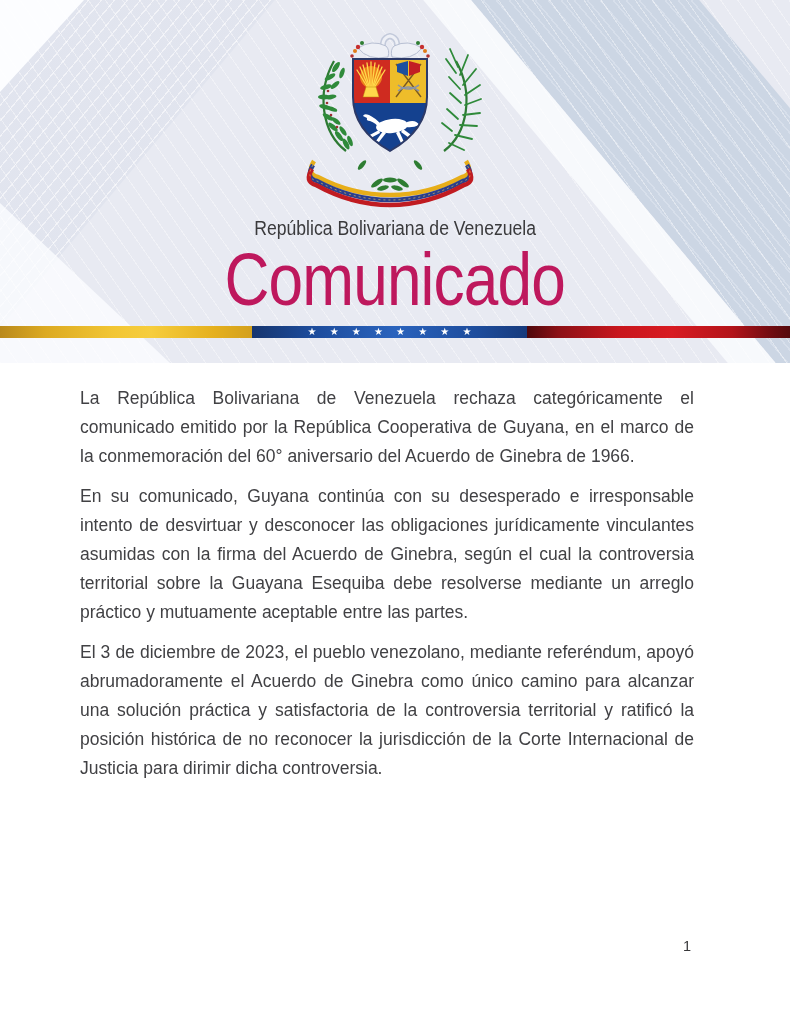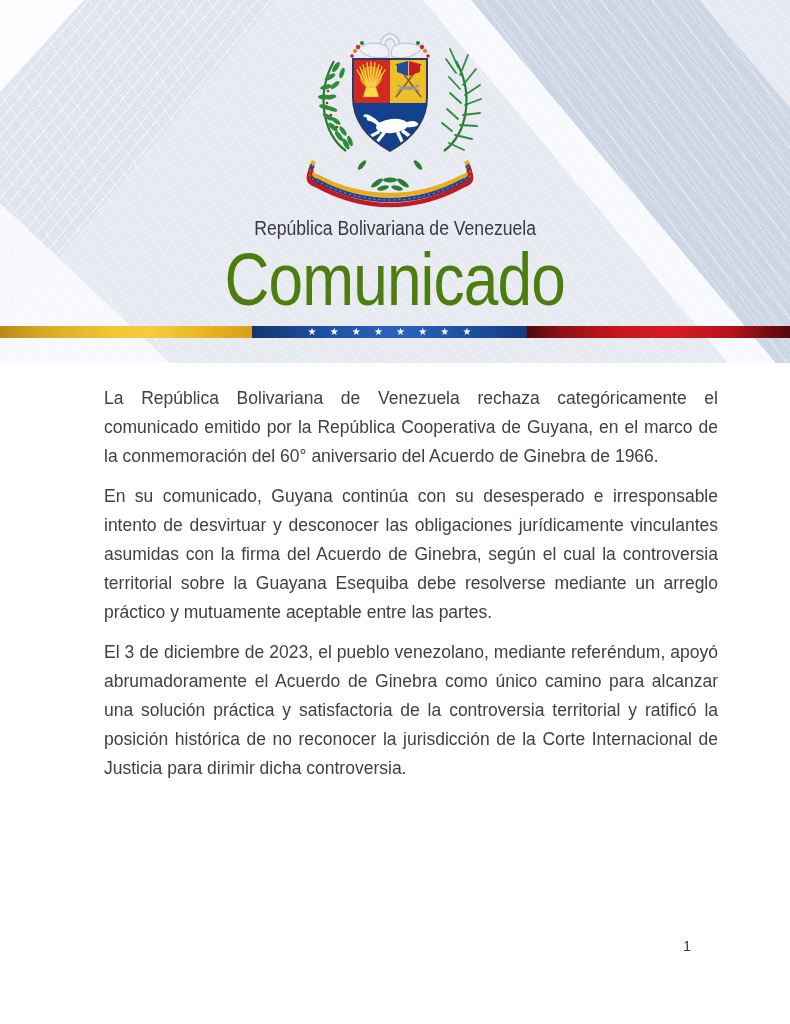--- a/index.html
+++ b/index.html
@@ -23,35 +23,35 @@
     clip-path:polygon(0 0,100% 0,0 100%);}
   .corner-bl{position:absolute;top:203px;left:0;width:170px;height:160px;background:rgba(251,252,255,.8);
     clip-path:polygon(0 0,100% 100%,0 100%);}
   
   .emblem{position:absolute;top:33px;left:300px;width:190px;height:178px;}
   
   .country{position:absolute;top:213px;left:0;width:790px;text-align:center;
     font-size:20px;line-height:30px;color:#3a3a3c;white-space:nowrap;}
   .country .cond{display:inline-block;transform:scaleX(.88);transform-origin:center;}
   .title{position:absolute;top:242px;left:0;width:790px;text-align:center;
-    font-size:74px;line-height:76px;font-weight:400;color:#4d7c0f;white-space:nowrap;}
+    font-size:74px;line-height:76px;font-weight:400;color:#be185d;white-space:nowrap;}
   .title .cond2{display:inline-block;transform:scaleX(.84);transform-origin:center;letter-spacing:-1px;}
   
   .flagbar{position:absolute;top:326px;left:0;width:790px;height:12px;}
   .seg{position:absolute;top:0;height:12px;}
   .seg.yellow{left:0;width:252px;
     background:linear-gradient(to right,#b9891c,#dcaa22 18%,#f2c634 45%,#f6cd3d 60%,#e5b01d 85%,#d3a01d);}
   .seg.blue{left:252px;width:275px;display:flex;align-items:center;justify-content:center;
     background:linear-gradient(to right,#16356f,#1d4c9c 22%,#2a63bd 52%,#1d4c9c 82%,#163a7c);}
   .seg.red{left:527px;width:263px;
     background:linear-gradient(to right,#4e080c,#8c1016 12%,#c8161d 35%,#d81b22 55%,#b3141a 78%,#6b0b10 94%,#550a0d);}
   .stars{color:#ffffff;font-size:10px;line-height:12px;letter-spacing:5px;padding-left:5px;
     font-family:"DejaVu Sans",sans-serif;}
   
-  .content{position:absolute;top:384px;left:104px;width:614px;color:#414144;
+  .content{position:absolute;top:384px;left:80px;width:614px;color:#414144;
     font-size:17.5px;line-height:29px;text-align:justify;}
   .content p{margin:0 0 11px 0;}
   .pagenum{position:absolute;top:938px;left:683px;font-size:14.5px;color:#38383a;}
 </style>
 </head>
 <body>
 
 <div class="page">
 
   <div class="header">

